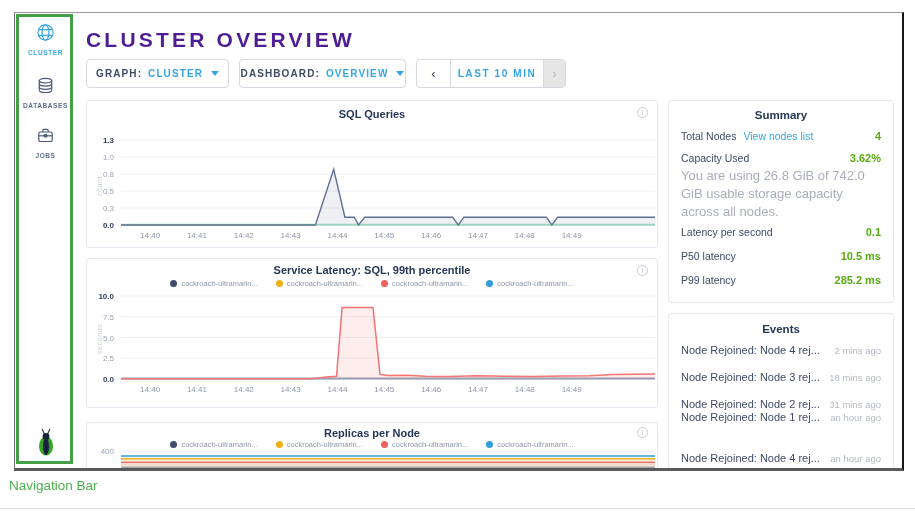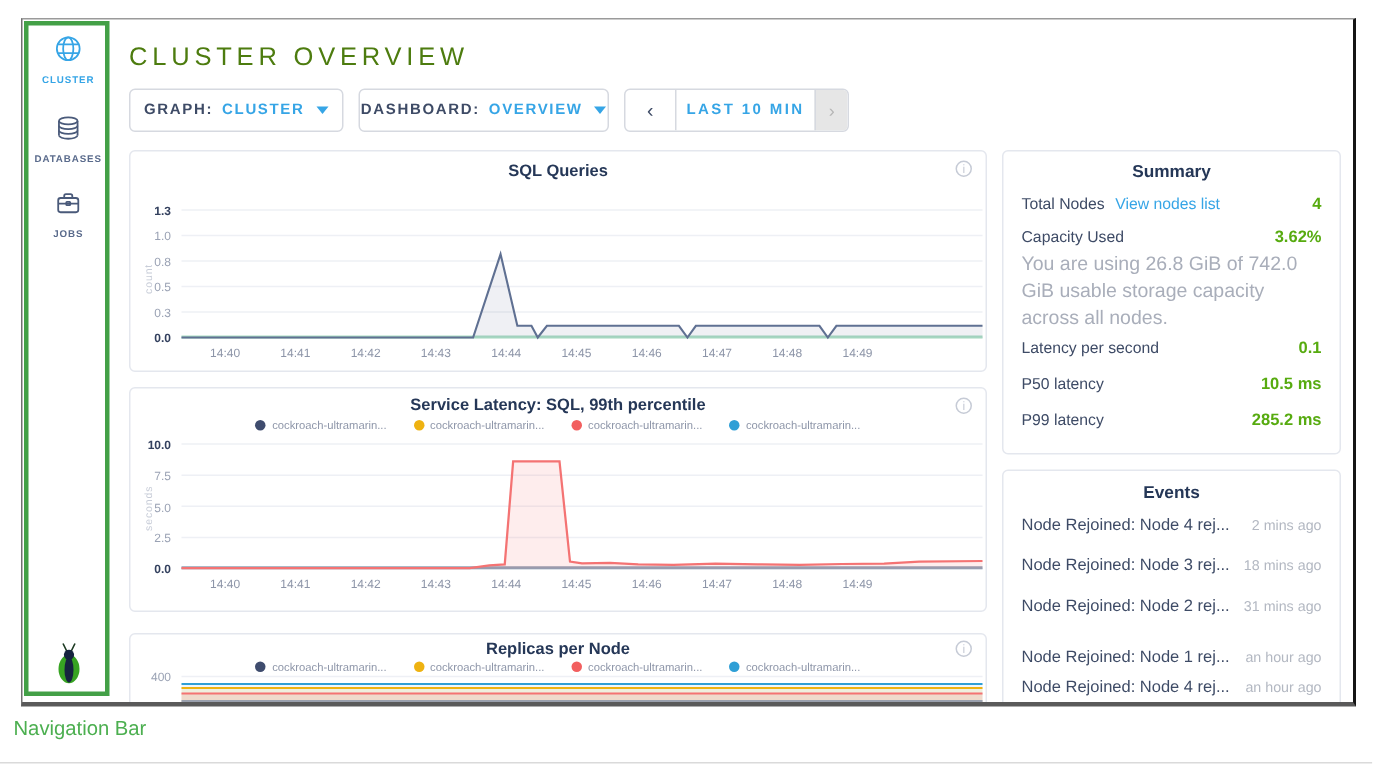--- a/index.html
+++ b/index.html
@@ -14,22 +14,22 @@
 
   
   .side-nav{position:absolute;left:4px;top:0;width:53px;height:100%;}
   .nav-item{position:absolute;left:0;width:53px;text-align:center;cursor:pointer;}
   .nav-item .nav-label{display:block;font-size:6.5px;font-weight:700;letter-spacing:.6px;
     color:#5a6b8c;margin-top:3px;}
   .nav-item.active .nav-label{color:#36a5e6;}
   .nav-ic{display:inline-block;}
 
   
-  .page-title{position:absolute;left:71px;top:15px;font-size:17px;font-weight:400;
-    letter-spacing:3.2px;color:#4d7c0f;}
+  .page-title{position:absolute;left:71px;top:15px;font-size:21px;font-weight:700;
+    letter-spacing:3.2px;color:#4c1d95;}
   .controls{position:absolute;top:46px;height:29px;}
   .btn{position:absolute;height:29px;box-sizing:border-box;border:1px solid #d6d9e0;border-radius:4px;
     background:#fff;display:flex;align-items:center;justify-content:center;
     font-size:10px;font-weight:700;letter-spacing:1.1px;color:#3e4b66;cursor:pointer;}
   .btn .accent{color:#36a5e6;margin-left:6px;}
   .caret{display:inline-block;margin-left:8px;width:0;height:0;border-left:4px solid transparent;
     border-right:4px solid transparent;border-top:5px solid #36a5e6;}
   .time-group{position:absolute;left:401px;top:0;width:150px;height:29px;box-sizing:border-box;
     border:1px solid #d6d9e0;border-radius:4px;background:#fff;display:flex;overflow:hidden;}
   .time-prev{width:33px;border-right:1px solid #d6d9e0;display:flex;align-items:center;justify-content:center;
@@ -314,21 +314,21 @@
             <span class="etime">2 mins ago</span>
           </div>
           <div class="erow" style="top: 57px;">
             <span class="etxt">Node Rejoined: Node 3 rej...</span>
             <span class="etime">18 mins ago</span>
           </div>
           <div class="erow" style="top: 84px;">
             <span class="etxt">Node Rejoined: Node 2 rej...</span>
             <span class="etime">31 mins ago</span>
           </div>
-          <div class="erow" style="top: 118px;">
+          <div class="erow" style="top: 97px;">
             <span class="etxt">Node Rejoined: Node 1 rej...</span>
             <span class="etime">an hour ago</span>
           </div>
           <div class="erow" style="top: 138px;">
             <span class="etxt">Node Rejoined: Node 4 rej...</span>
             <span class="etime">an hour ago</span>
           </div>
         </div>
     </div>
 

